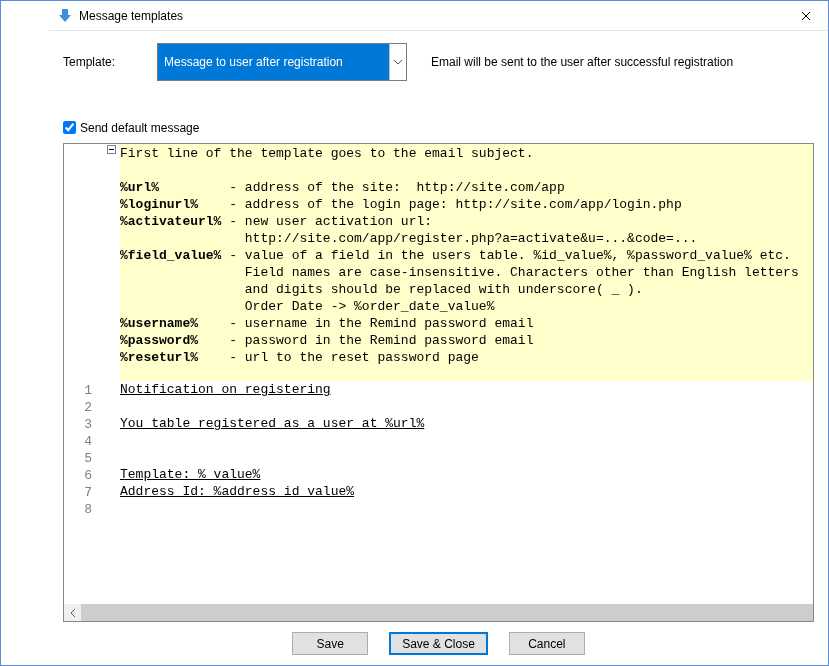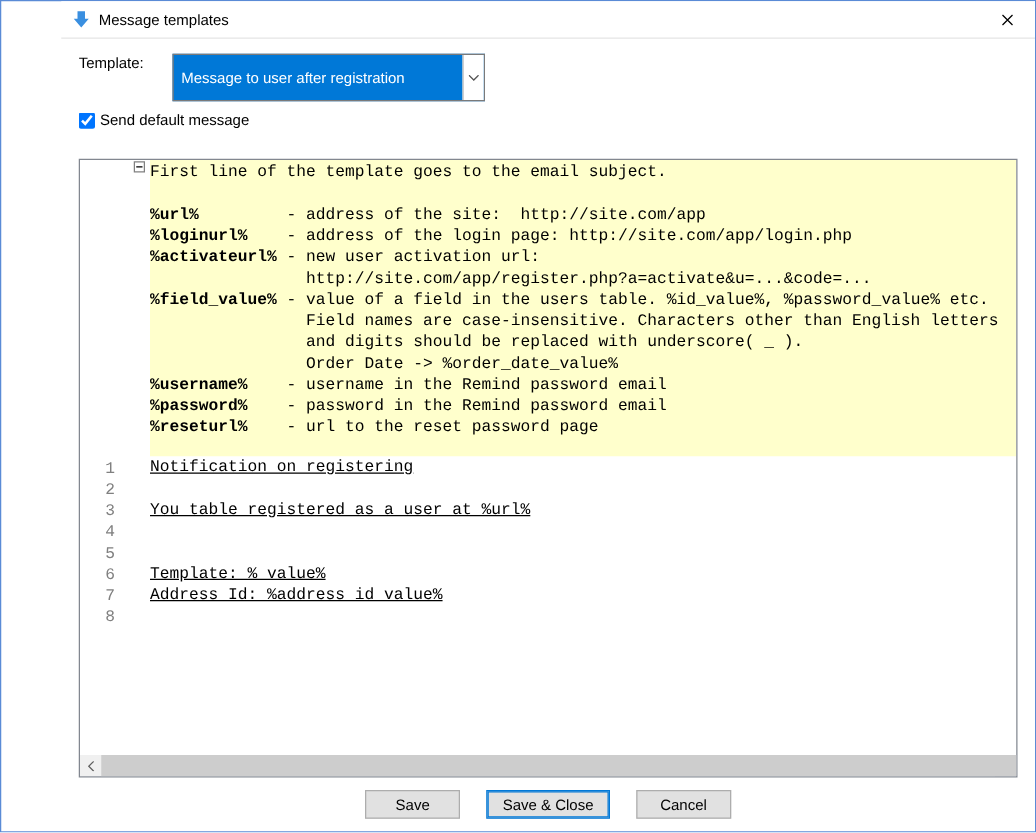--- a/index.html
+++ b/index.html
@@ -38,22 +38,23 @@
   .titlebar .close svg { width: 10px; height: 10px; }
   .body {
     flex: 1;
     padding: 12px 14px 10px 14px;
     display: flex;
     flex-direction: column;
     min-height: 0;
   }
   .row-template {
     display: flex;
-    gap: 5px;
-    margin-bottom: 8px;
+    align-items: center;
+    gap: 24px;
+    margin-bottom: 40px;
   }
   .row-template .lbl { width: 70px; }
   .select-wrap {
     width: 250px; height: 38px;
     background: #0078d7;
     color: #fff;
     border: 1px solid #7a7a7a;
     display: flex; align-items: center;
     position: relative;
     cursor: pointer;
@@ -66,22 +67,22 @@
   }
   .select-wrap .dd {
     width: 17px; height: 100%;
     background: #fff;
     display: flex; align-items: center; justify-content: center;
     border-left: 1px solid #c0c0c0;
   }
   .select-wrap .dd svg { width: 8px; height: 5px; }
   .desc { color: #000; }
   .checkrow {
-    display: flex; align-items: flex-end; gap: 4px;
-    margin-bottom: 24px;
+    display: flex; align-items: flex-start; gap: 4px;
+    margin-bottom: 8px;
   }
   .checkrow input { margin: 0; width: 13px; height: 13px; }
   .editor-wrap {
     flex: 1;
     border: 1px solid #828790;
     display: flex;
     flex-direction: column;
     min-height: 0;
     position: relative;
     overflow: hidden;
@@ -198,20 +199,21 @@
     <div class="row-template">
       <span class="lbl">Template:</span>
       <div class="select-wrap">
         <span class="sel-text">Message to user after registration</span>
         <span class="dd">
           <svg viewBox="0 0 8 5">
               <path d="M0 0 L4 4 L8 0" stroke="#555" fill="none" stroke-width="1"></path>
             </svg>
         </span>
       </div>
+      <span class="desc">Email will be sent to the user after successful registration</span>
     </div>
 
     <label class="checkrow">
       <input type="checkbox" checked="" style="">
       <span>Send default message</span>
     </label>
 
     <div class="editor-wrap">
       <div class="editor-content">
         <div class="gutter">

